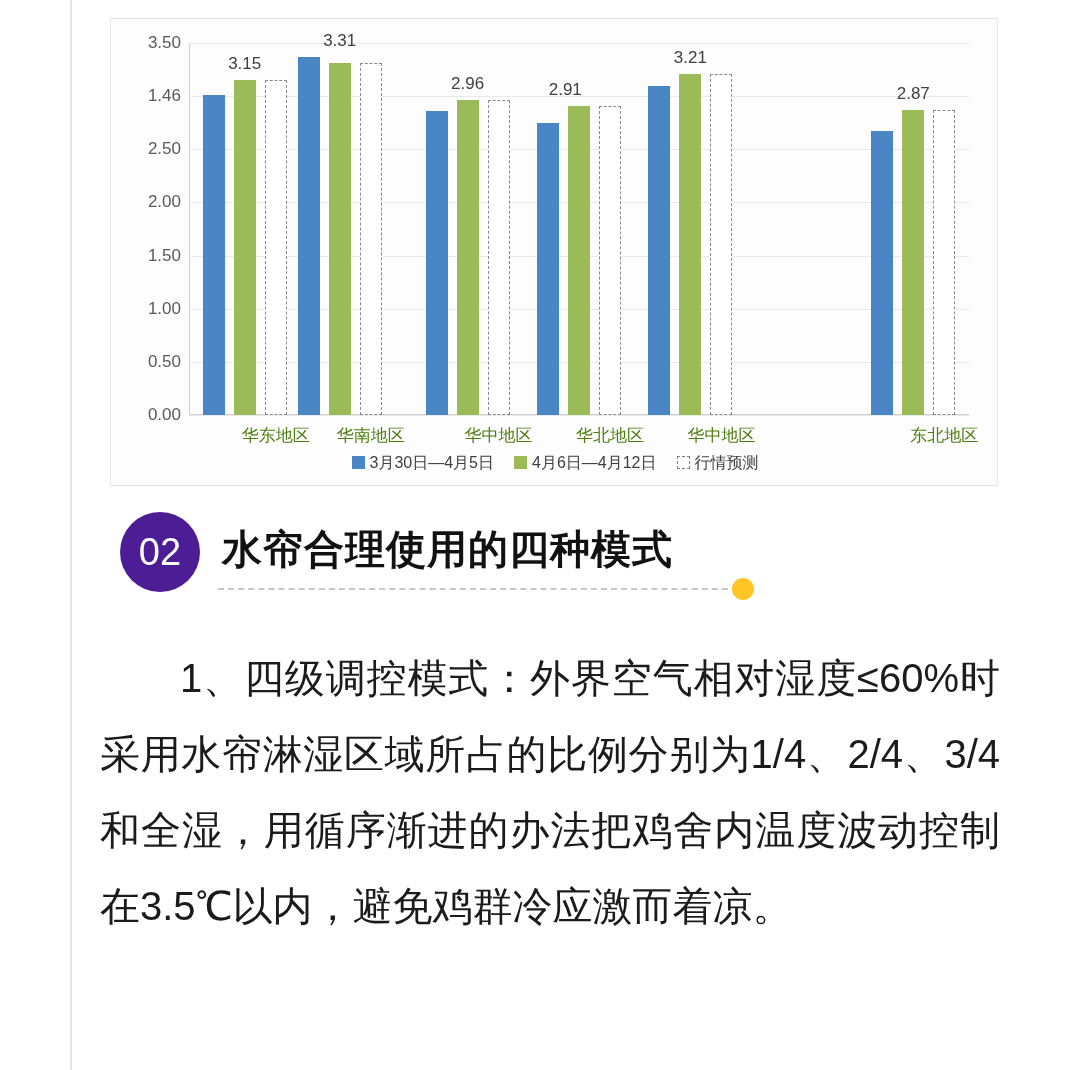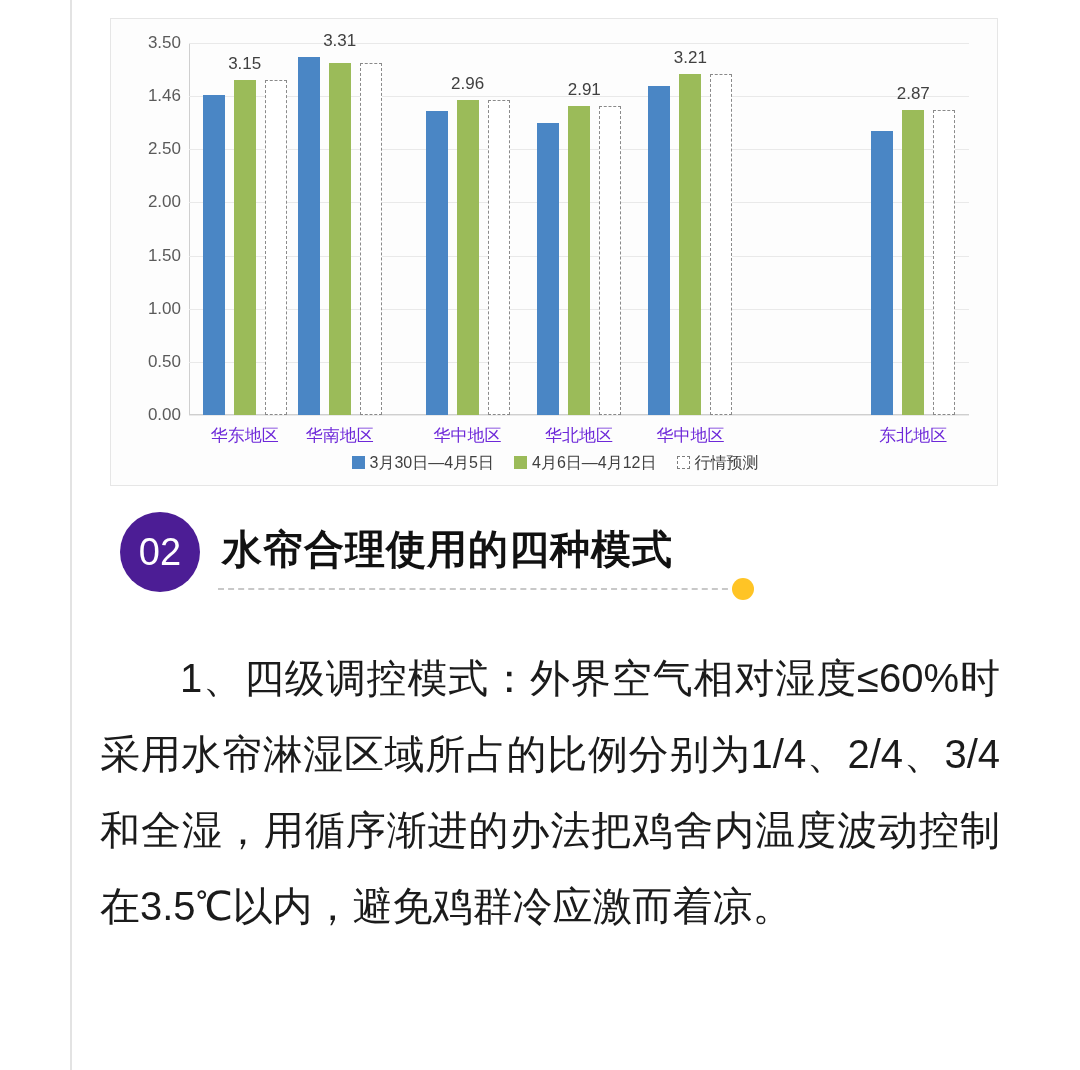--- a/index.html
+++ b/index.html
@@ -113,22 +113,23 @@
     white-space: nowrap;
     transform: translateX(-50%);
     font-family: "Liberation Sans", sans-serif;
   }
   .xtick {
     position: absolute;
     top: 100%;
     margin-top: 9px;
     transform: translateX(-50%);
     font-size: 17px;
-    color: #6d28d9;
-    white-space: nowrap;
+    color: #4d7c0f;
+    white-space: nowrap;
+    margin-left: 31px;
   }
   .legend {
     position: absolute;
     left: 0;
     top: 434px;
     width: 888px;
     text-align: center;
     font-size: 16px;
     color: #3f3f3f;
   }
@@ -258,21 +259,21 @@
           <div class="bar blue" style="left: 13.7143px; width: 22px; height: 303.977px;"></div>
           <div class="bar green" style="left: 44.7143px; width: 22px; height: 314.606px;"></div>
           <div class="bar dashed" style="left: 75.7143px; width: 22px; height: 314.606px;"></div>
           <div class="val-label" style="left: 55.7143px; top: 31.3943px;">2.96</div>
           <div class="xtick" style="left: 55.7143px;">华中地区</div>
         </div>
         <div class="group" style="left: 334.286px; width: 111.429px;">
           <div class="bar blue" style="left: 13.7143px; width: 22px; height: 292.286px;"></div>
           <div class="bar green" style="left: 44.7143px; width: 22px; height: 309.291px;"></div>
           <div class="bar dashed" style="left: 75.7143px; width: 22px; height: 309.291px;"></div>
-          <div class="val-label" style="left: 61px; top: 36.7086px;">2.91</div>
+          <div class="val-label" style="left: 42px; top: 36.7086px;">2.91</div>
           <div class="xtick" style="left: 55.7143px;">华北地区</div>
         </div>
         <div class="group" style="left: 445.714px; width: 111.429px;">
           <div class="bar blue" style="left: 13.7143px; width: 22px; height: 329.486px;"></div>
           <div class="bar green" style="left: 44.7143px; width: 22px; height: 341.177px;"></div>
           <div class="bar dashed" style="left: 75.7143px; width: 22px; height: 341.177px;"></div>
           <div class="val-label" style="left: 55.7143px; top: 4.82286px;">3.21</div>
           <div class="xtick" style="left: 55.7143px;">华中地区</div>
         </div>
         <div class="group" style="left: 668.571px; width: 111.429px;">

